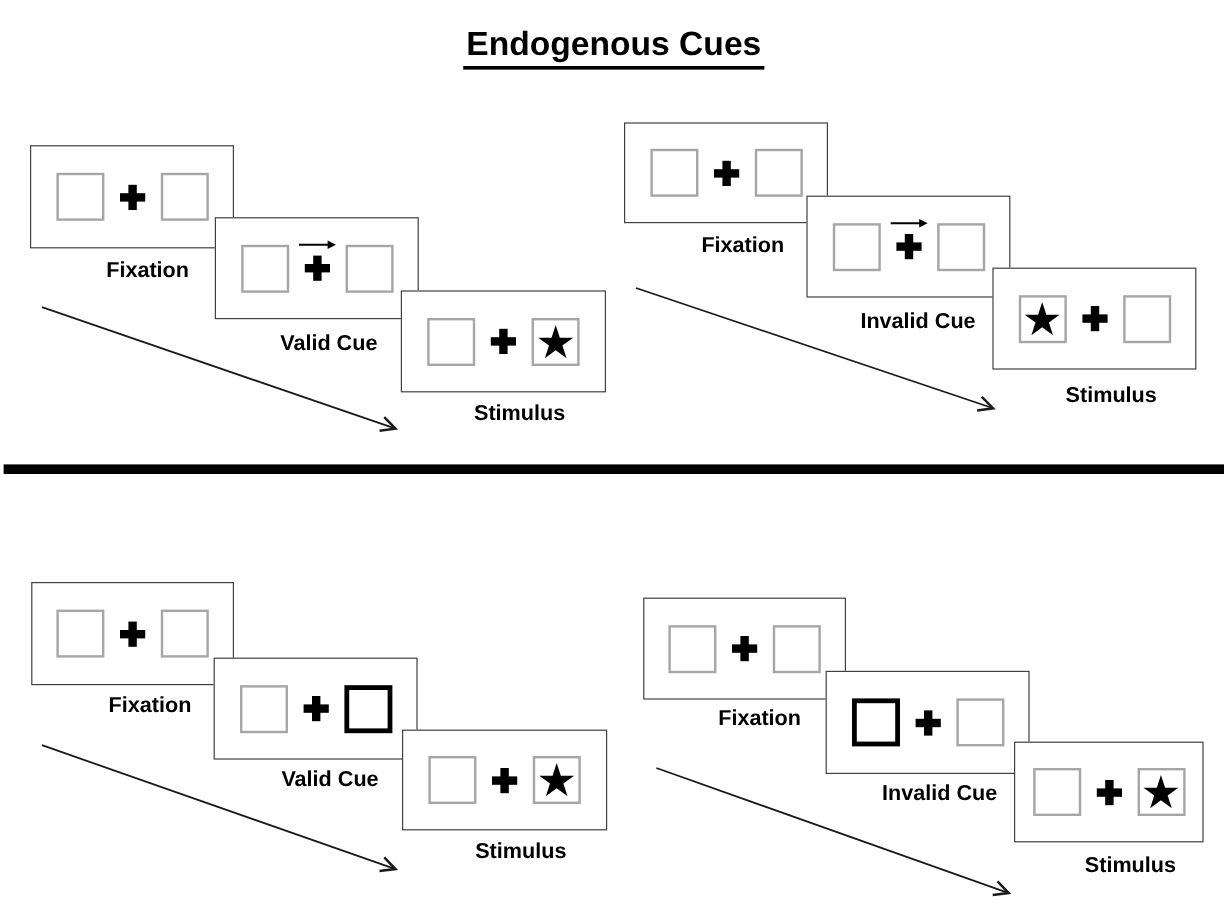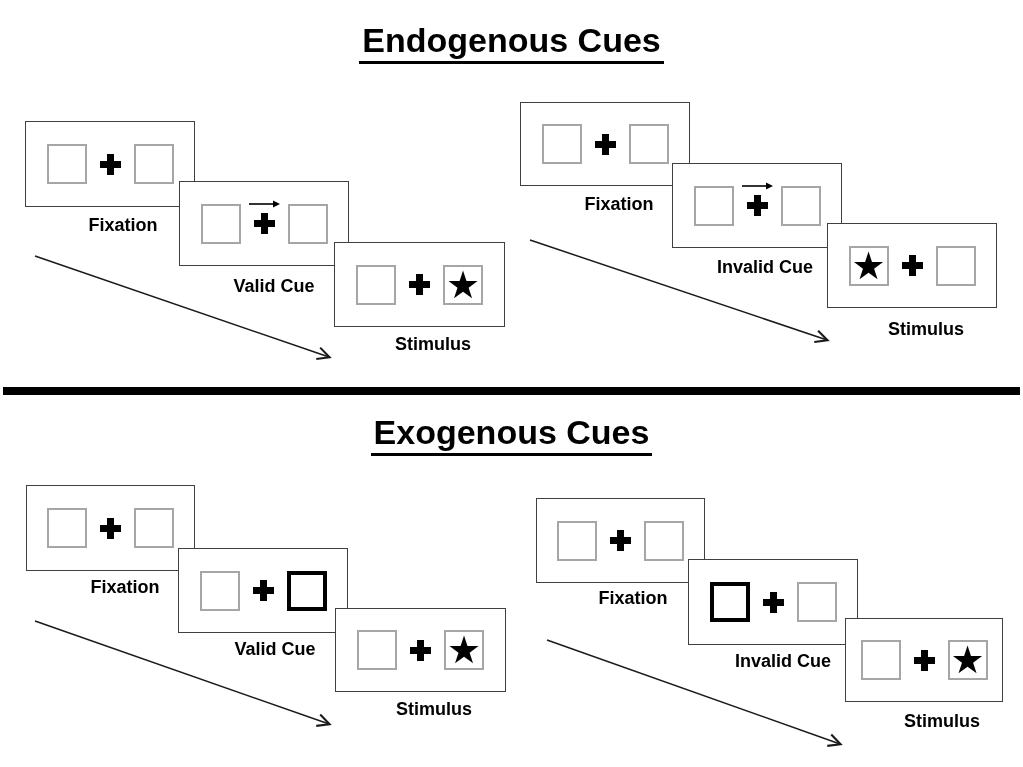--- a/index.html
+++ b/index.html
@@ -6,21 +6,21 @@
   body{
     width:1023px;height:767px;background:#ffffff;
     font-family:"Liberation Sans", sans-serif;
     position:relative;overflow:hidden;color:#000;
   }
   .canvas{position:absolute;inset:0;width:1023px;height:767px;}
 
   
   .title-wrap{position:absolute;left:0;width:100%;text-align:center;}
   .title{
-    display:inline-block;font-weight:bold;font-size:34px;line-height:1.1;
+    display:inline-block;font-weight:bold;font-size:28px;line-height:1.1;
     border-bottom:3px solid var(--ink,#000);padding:0 3px 2px 3px;
     letter-spacing:0px;
   }
 
   
   .divider{position:absolute;left:3px;top:387px;width:1017px;height:8px;background:var(--ink,#000);}
 
   
   .panel{
     position:absolute;background:#ffffff;
@@ -53,23 +53,20 @@
   .arrows{position:absolute;left:0;top:0;pointer-events:none;}
   .arrows line{stroke:#1a1a1a;stroke-width:1.5;}
 </style>
 </head>
 <body style="--ink: #000000; --panel-border: #404040; --box-border: #a6a6a6;">
 
 <div class="canvas">
 
   <div class="title-wrap" style="top:22px;">
     <span class="title">Endogenous Cues</span>
-  </div>
-  <div class="title-wrap" style="top:414px;">
-    <span class="title">Exogenous Cues</span>
   </div>
 
   <div class="divider"></div>
 
   <svg class="arrows" width="1023" height="767" viewBox="0 0 1023 767">
     <defs>
       <marker id="ah" markerWidth="12" markerHeight="12" refX="8.6" refY="5" orient="auto">
         <path d="M1 1 L9 5 L1 9" fill="none" stroke="#1a1a1a" stroke-width="1.4"></path>
       </marker>
     </defs>

